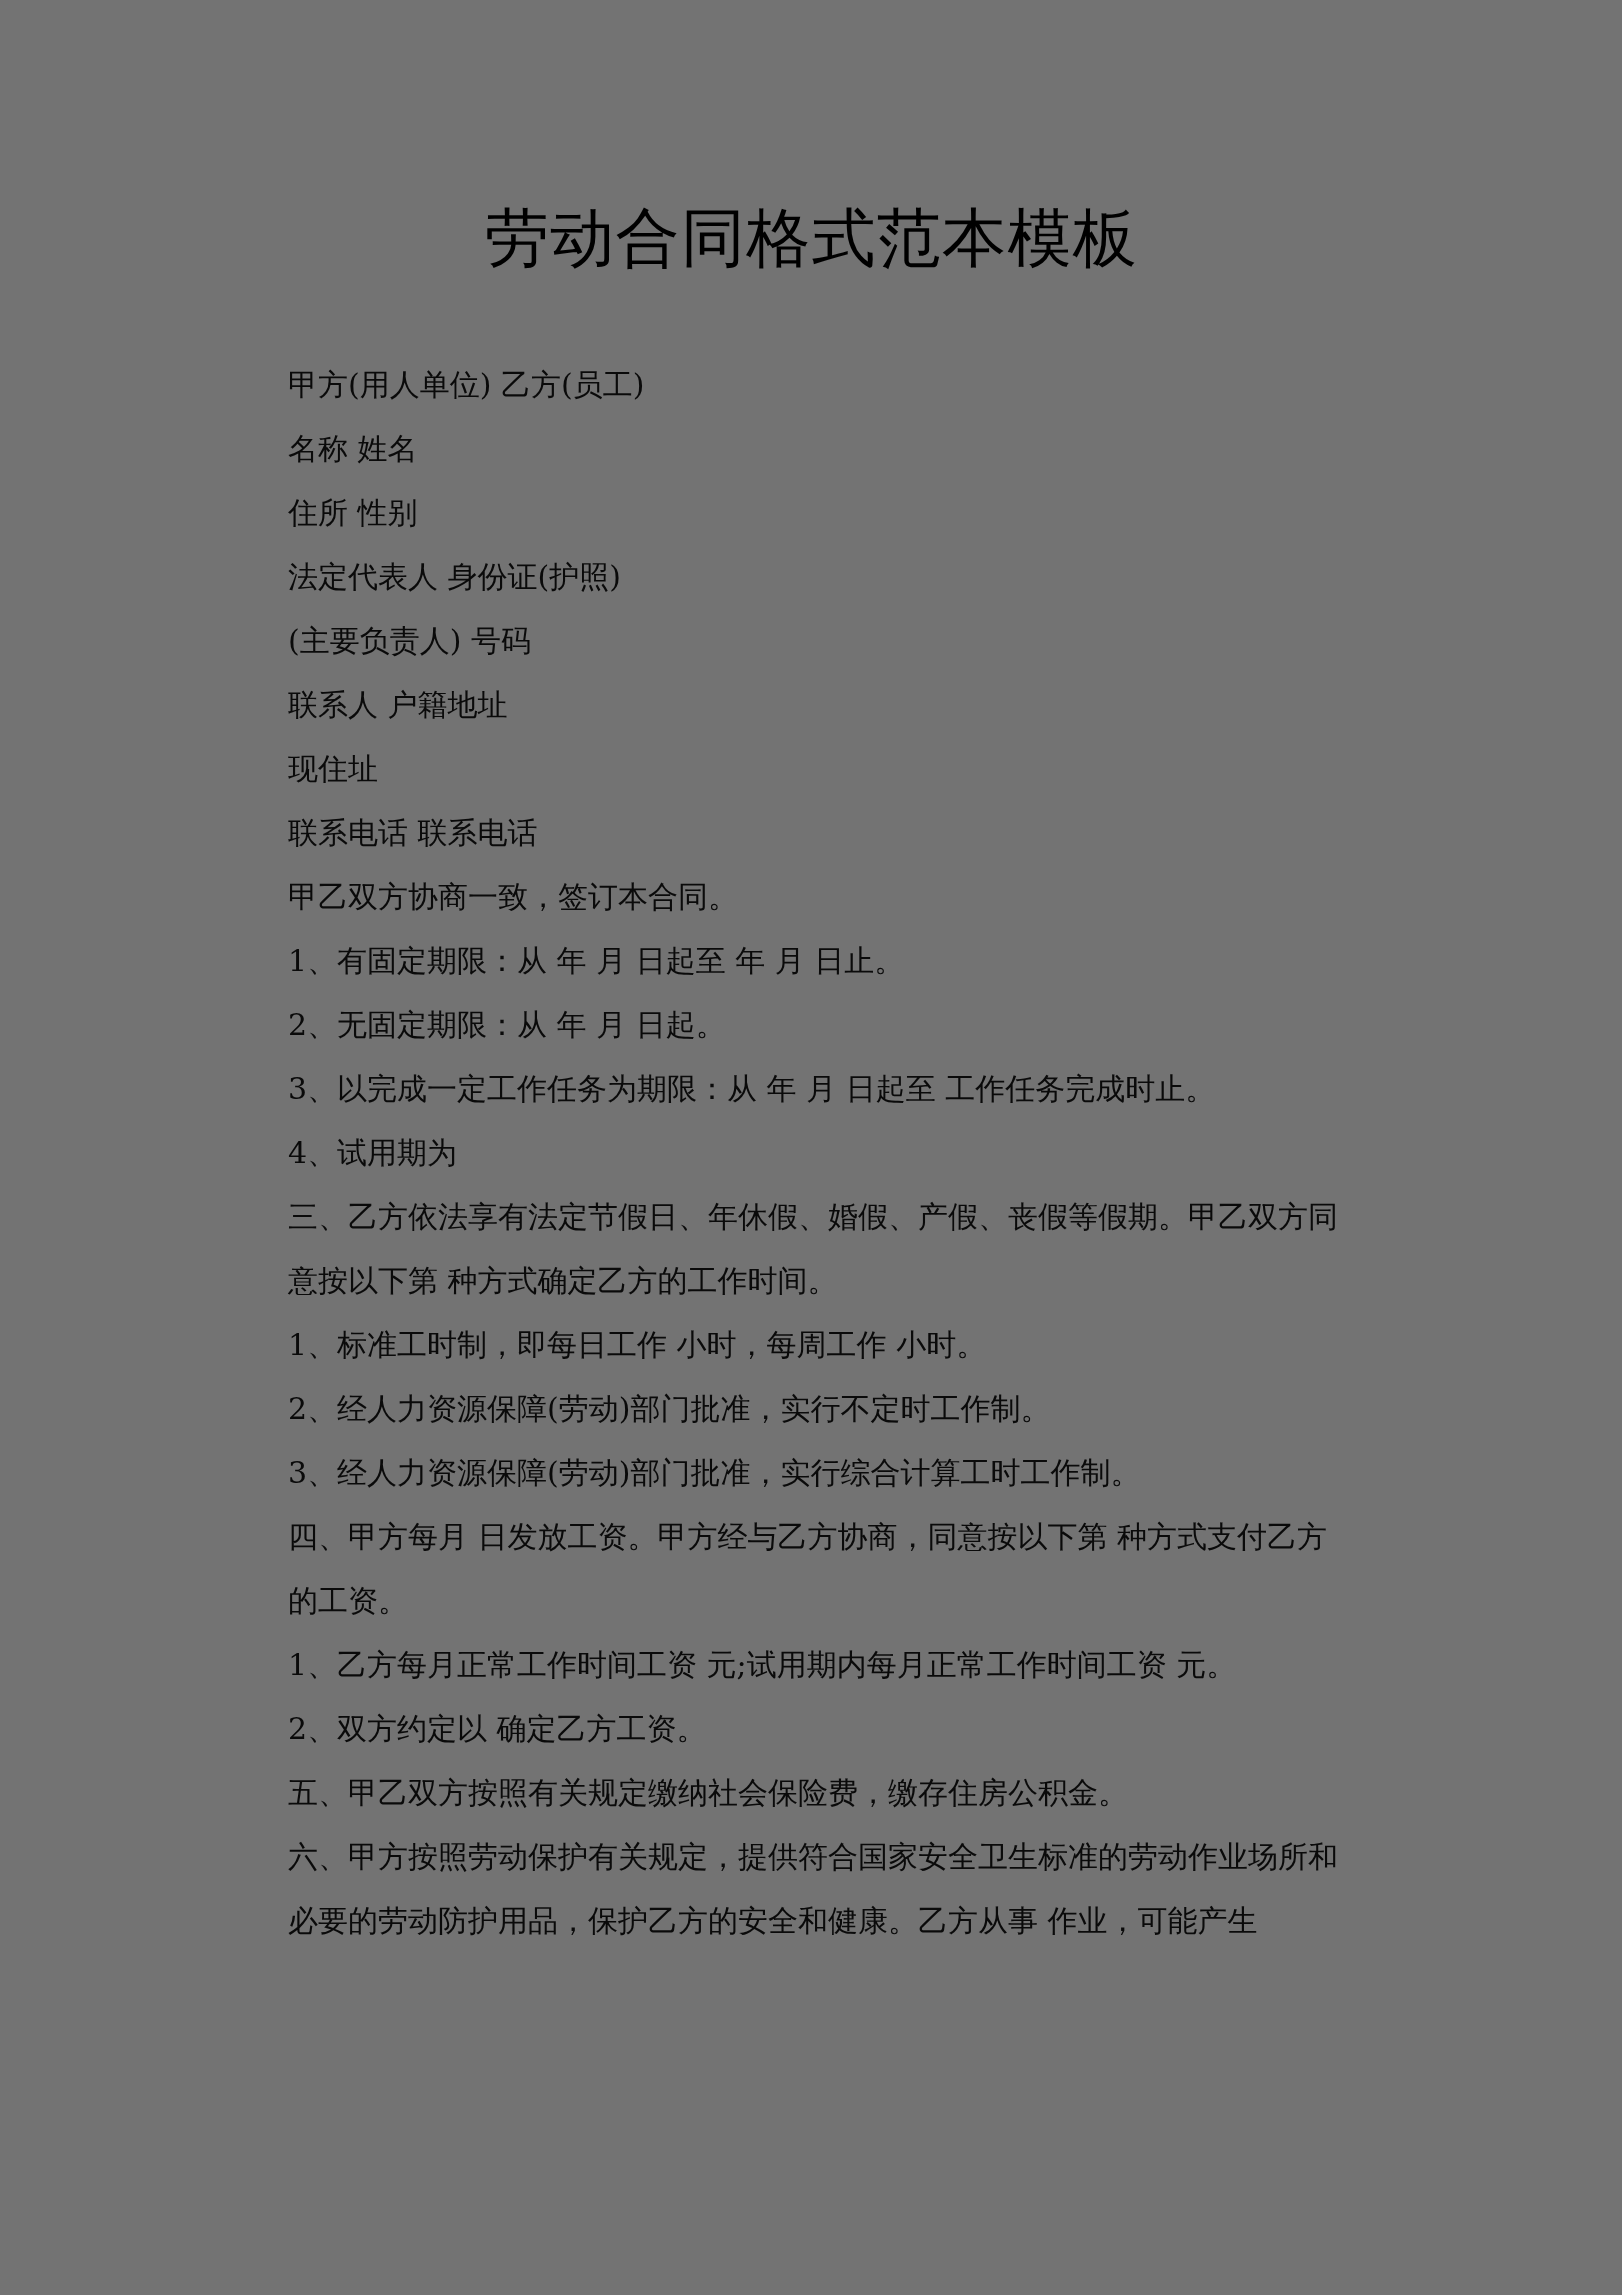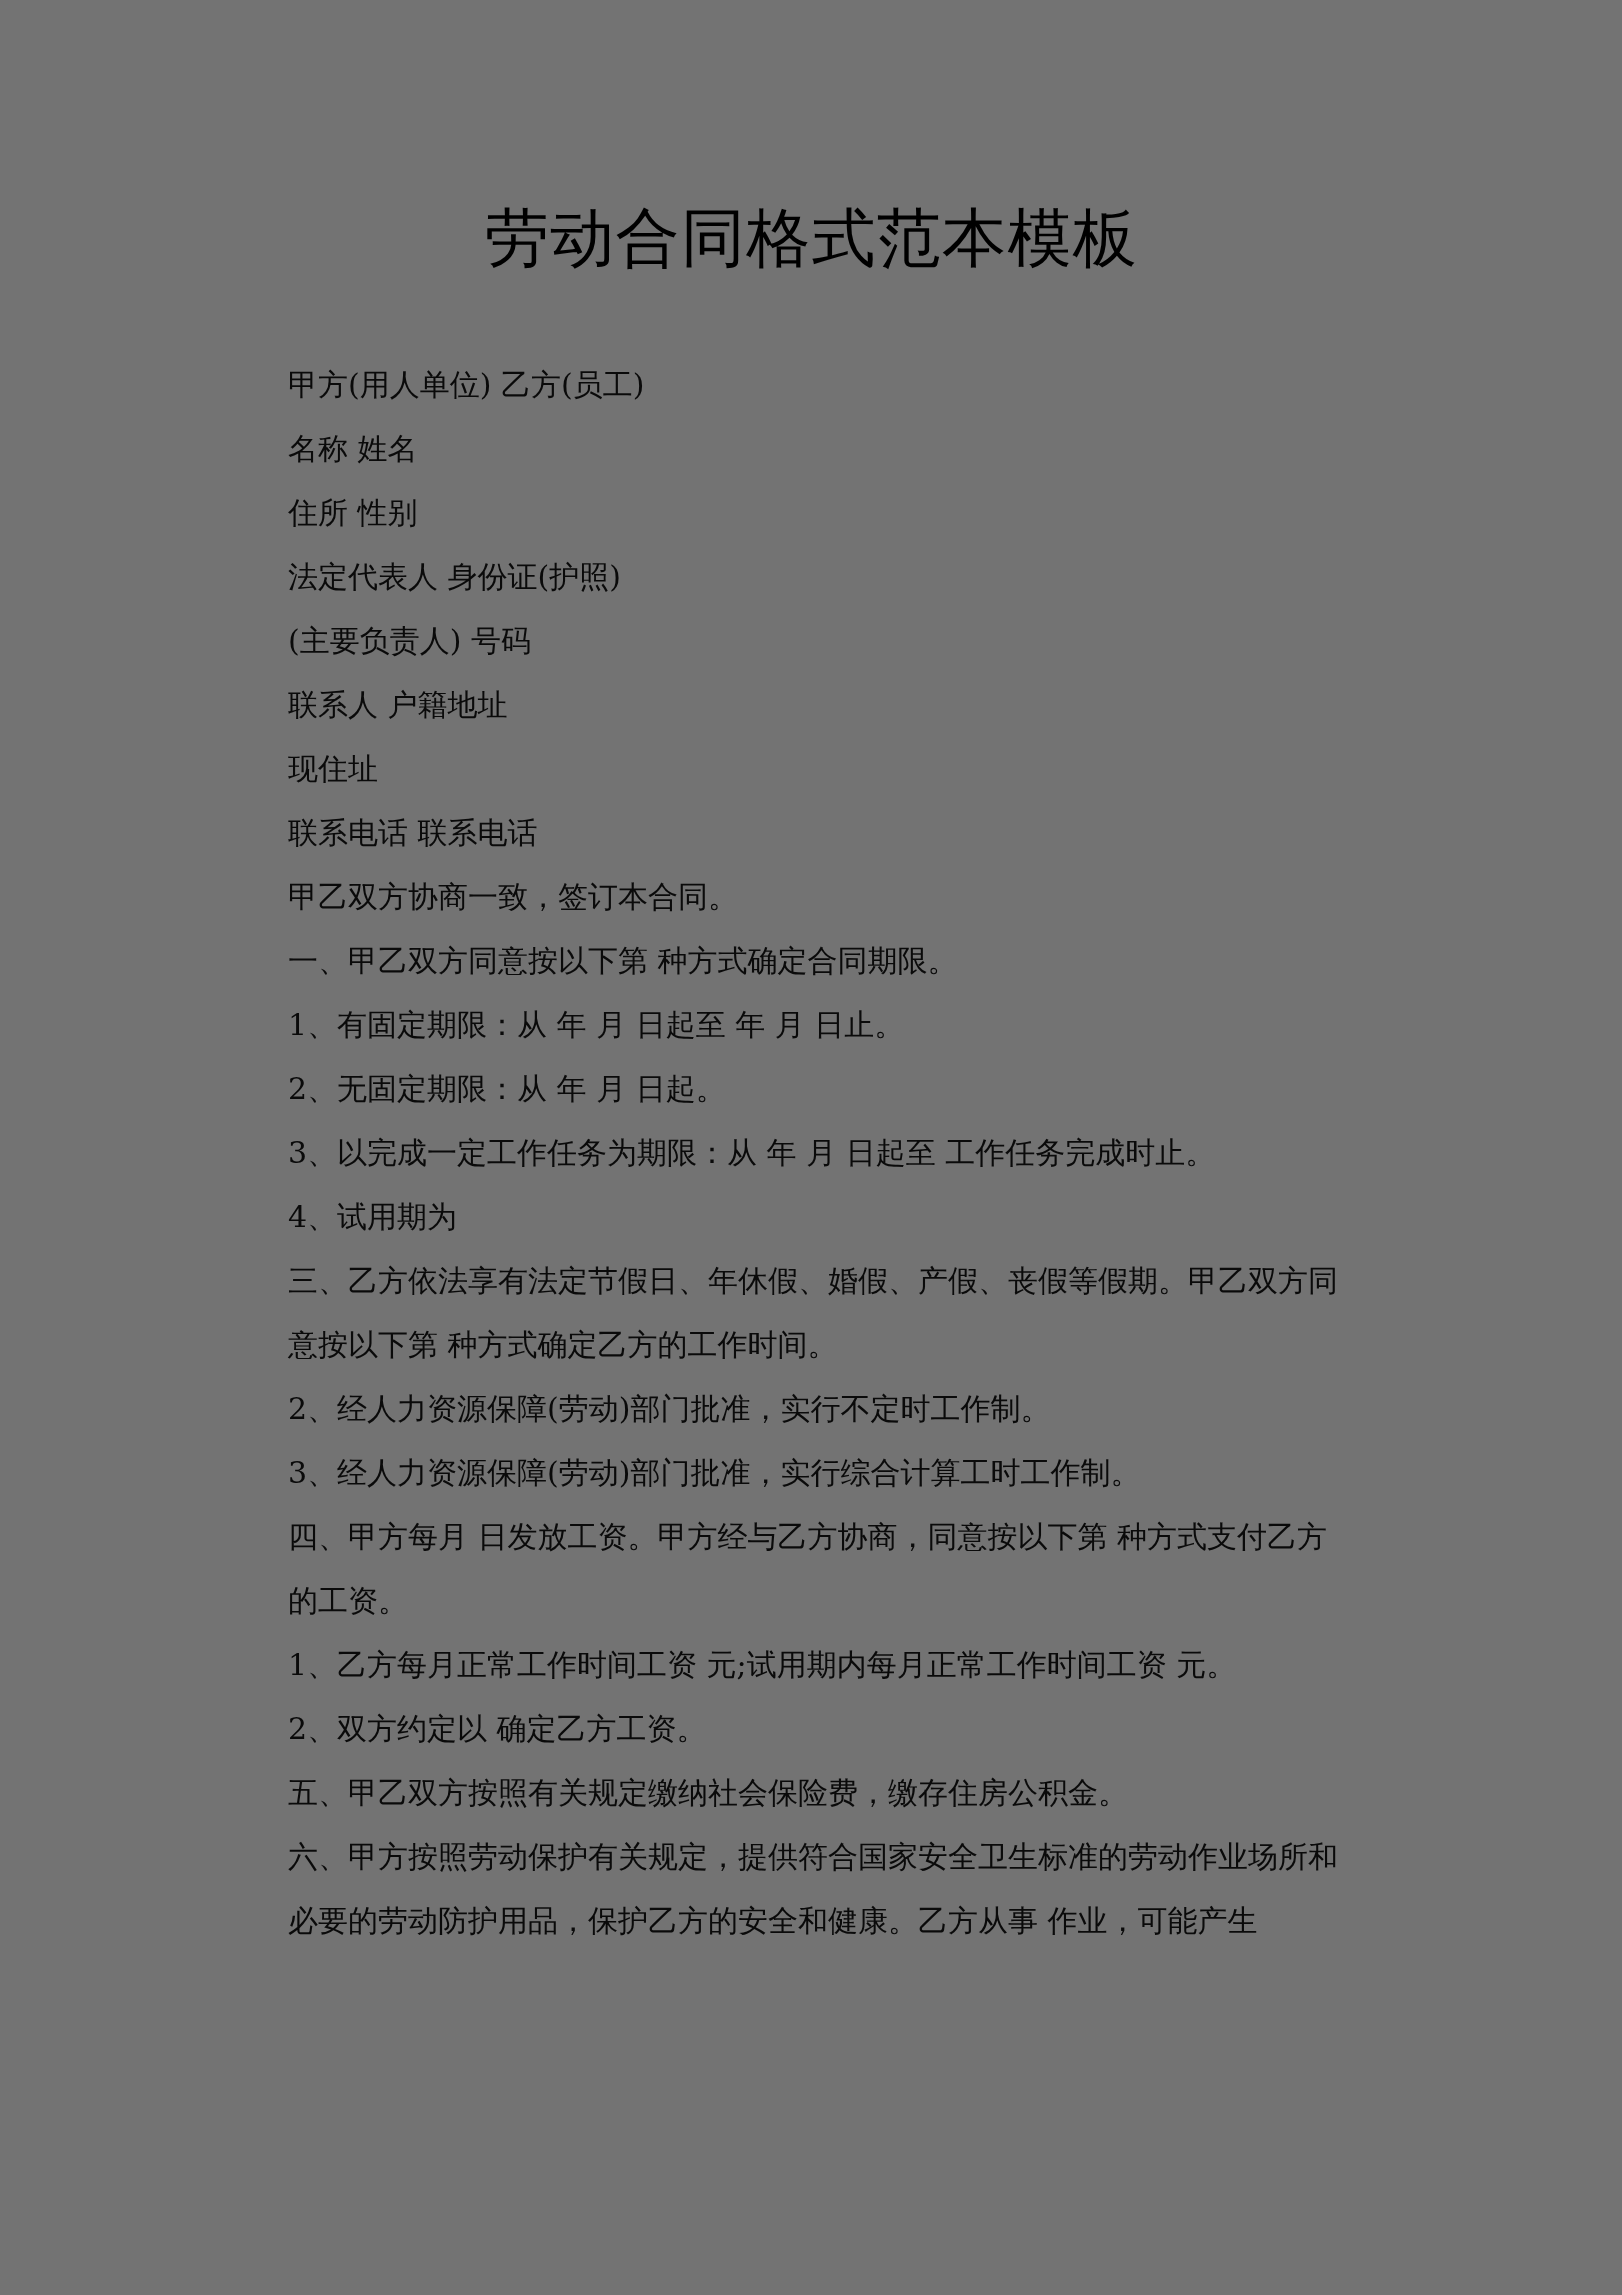--- a/index.html
+++ b/index.html
@@ -19,27 +19,27 @@
   <div class="body">
     <div class="line">甲方(用人单位) 乙方(员工)</div>
     <div class="line">名称 姓名</div>
     <div class="line">住所 性别</div>
     <div class="line">法定代表人 身份证(护照)</div>
     <div class="line">(主要负责人) 号码</div>
     <div class="line">联系人 户籍地址</div>
     <div class="line">现住址</div>
     <div class="line">联系电话 联系电话</div>
     <div class="line">甲乙双方协商一致，签订本合同。</div>
-    <div class="line">一、甲乙双方同意按以下第 种方式确定合同期限。</div>
     <div class="line">1、有固定期限：从 年 月 日起至 年 月 日止。</div>
     <div class="line">2、无固定期限：从 年 月 日起。</div>
     <div class="line">3、以完成一定工作任务为期限：从 年 月 日起至 工作任务完成时止。</div>
     <div class="line">4、试用期为</div>
     <div class="line">三、乙方依法享有法定节假日、年休假、婚假、产假、丧假等假期。甲乙双方同</div>
     <div class="line">意按以下第 种方式确定乙方的工作时间。</div>
+    <div class="line">1、标准工时制，即每日工作 小时，每周工作 小时。</div>
     <div class="line">2、经人力资源保障(劳动)部门批准，实行不定时工作制。</div>
     <div class="line">3、经人力资源保障(劳动)部门批准，实行综合计算工时工作制。</div>
     <div class="line">四、甲方每月 日发放工资。甲方经与乙方协商，同意按以下第 种方式支付乙方</div>
     <div class="line">的工资。</div>
     <div class="line">1、乙方每月正常工作时间工资 元;试用期内每月正常工作时间工资 元。</div>
     <div class="line">2、双方约定以 确定乙方工资。</div>
     <div class="line">五、甲乙双方按照有关规定缴纳社会保险费，缴存住房公积金。</div>
     <div class="line">六、甲方按照劳动保护有关规定，提供符合国家安全卫生标准的劳动作业场所和</div>
     <div class="line">必要的劳动防护用品，保护乙方的安全和健康。乙方从事 作业，可能产生</div>
   </div>

